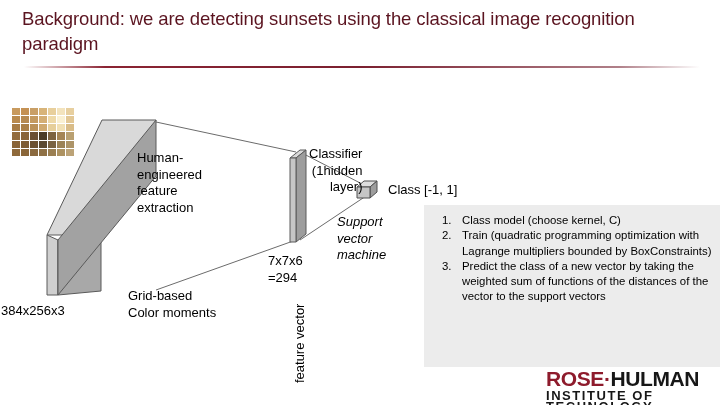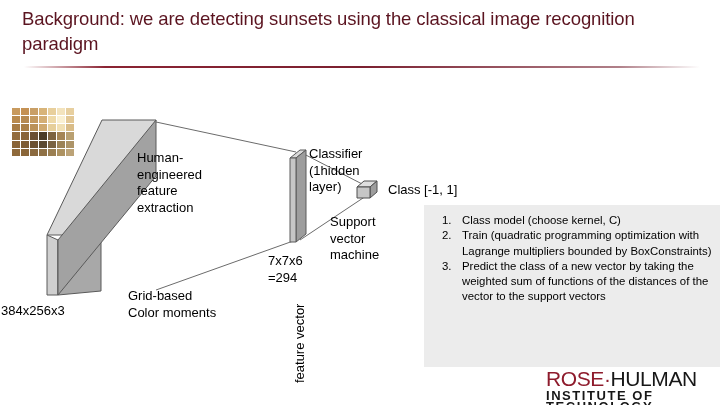--- a/index.html
+++ b/index.html
@@ -64,27 +64,27 @@
 
   .lbl-human{left:137px;top:150px;}
   .lbl-grid{left:128px;top:288px;}
   .lbl-dims{left:1px;top:303px;}
   .lbl-fv{
     left:-20px;top:195px;width:110px;text-align:center;
     transform:rotate(-90deg);transform-origin:center center;
   }
   .fv-wrap{position:absolute;left:265px;top:140px;width:24px;height:110px;}
   .lbl-294{left:268px;top:253px;}
-  .lbl-classifier{left:309px;top:146px;}
-  .lbl-svm{left:330px;top:214px;}
+  .lbl-classifier{left:309px;top:146px;text-align:right;}
+  .lbl-svm{left:337px;top:214px;font-style:italic;}
   .lbl-class{left:388px;top:182px;}
 
   
   .logo{position:absolute;left:546px;top:368px;width:168px;height:34px;}
-  .logo-main{font-size:21px;font-weight:normal;letter-spacing:-0.4px;line-height:21px;}
+  .logo-main{font-size:21px;font-weight:bold;letter-spacing:-0.4px;line-height:21px;}
   .logo-rose{color:#8e1b2c;}
   .logo-dash{color:#8e1b2c;}
   .logo-hulman{color:#171717;}
   .logo-sub{
     font-size:13px;font-weight:bold;letter-spacing:1.55px;color:#171717;
     line-height:11px;margin-top:1px;
   }
 </style>
 </head>
 <body>

